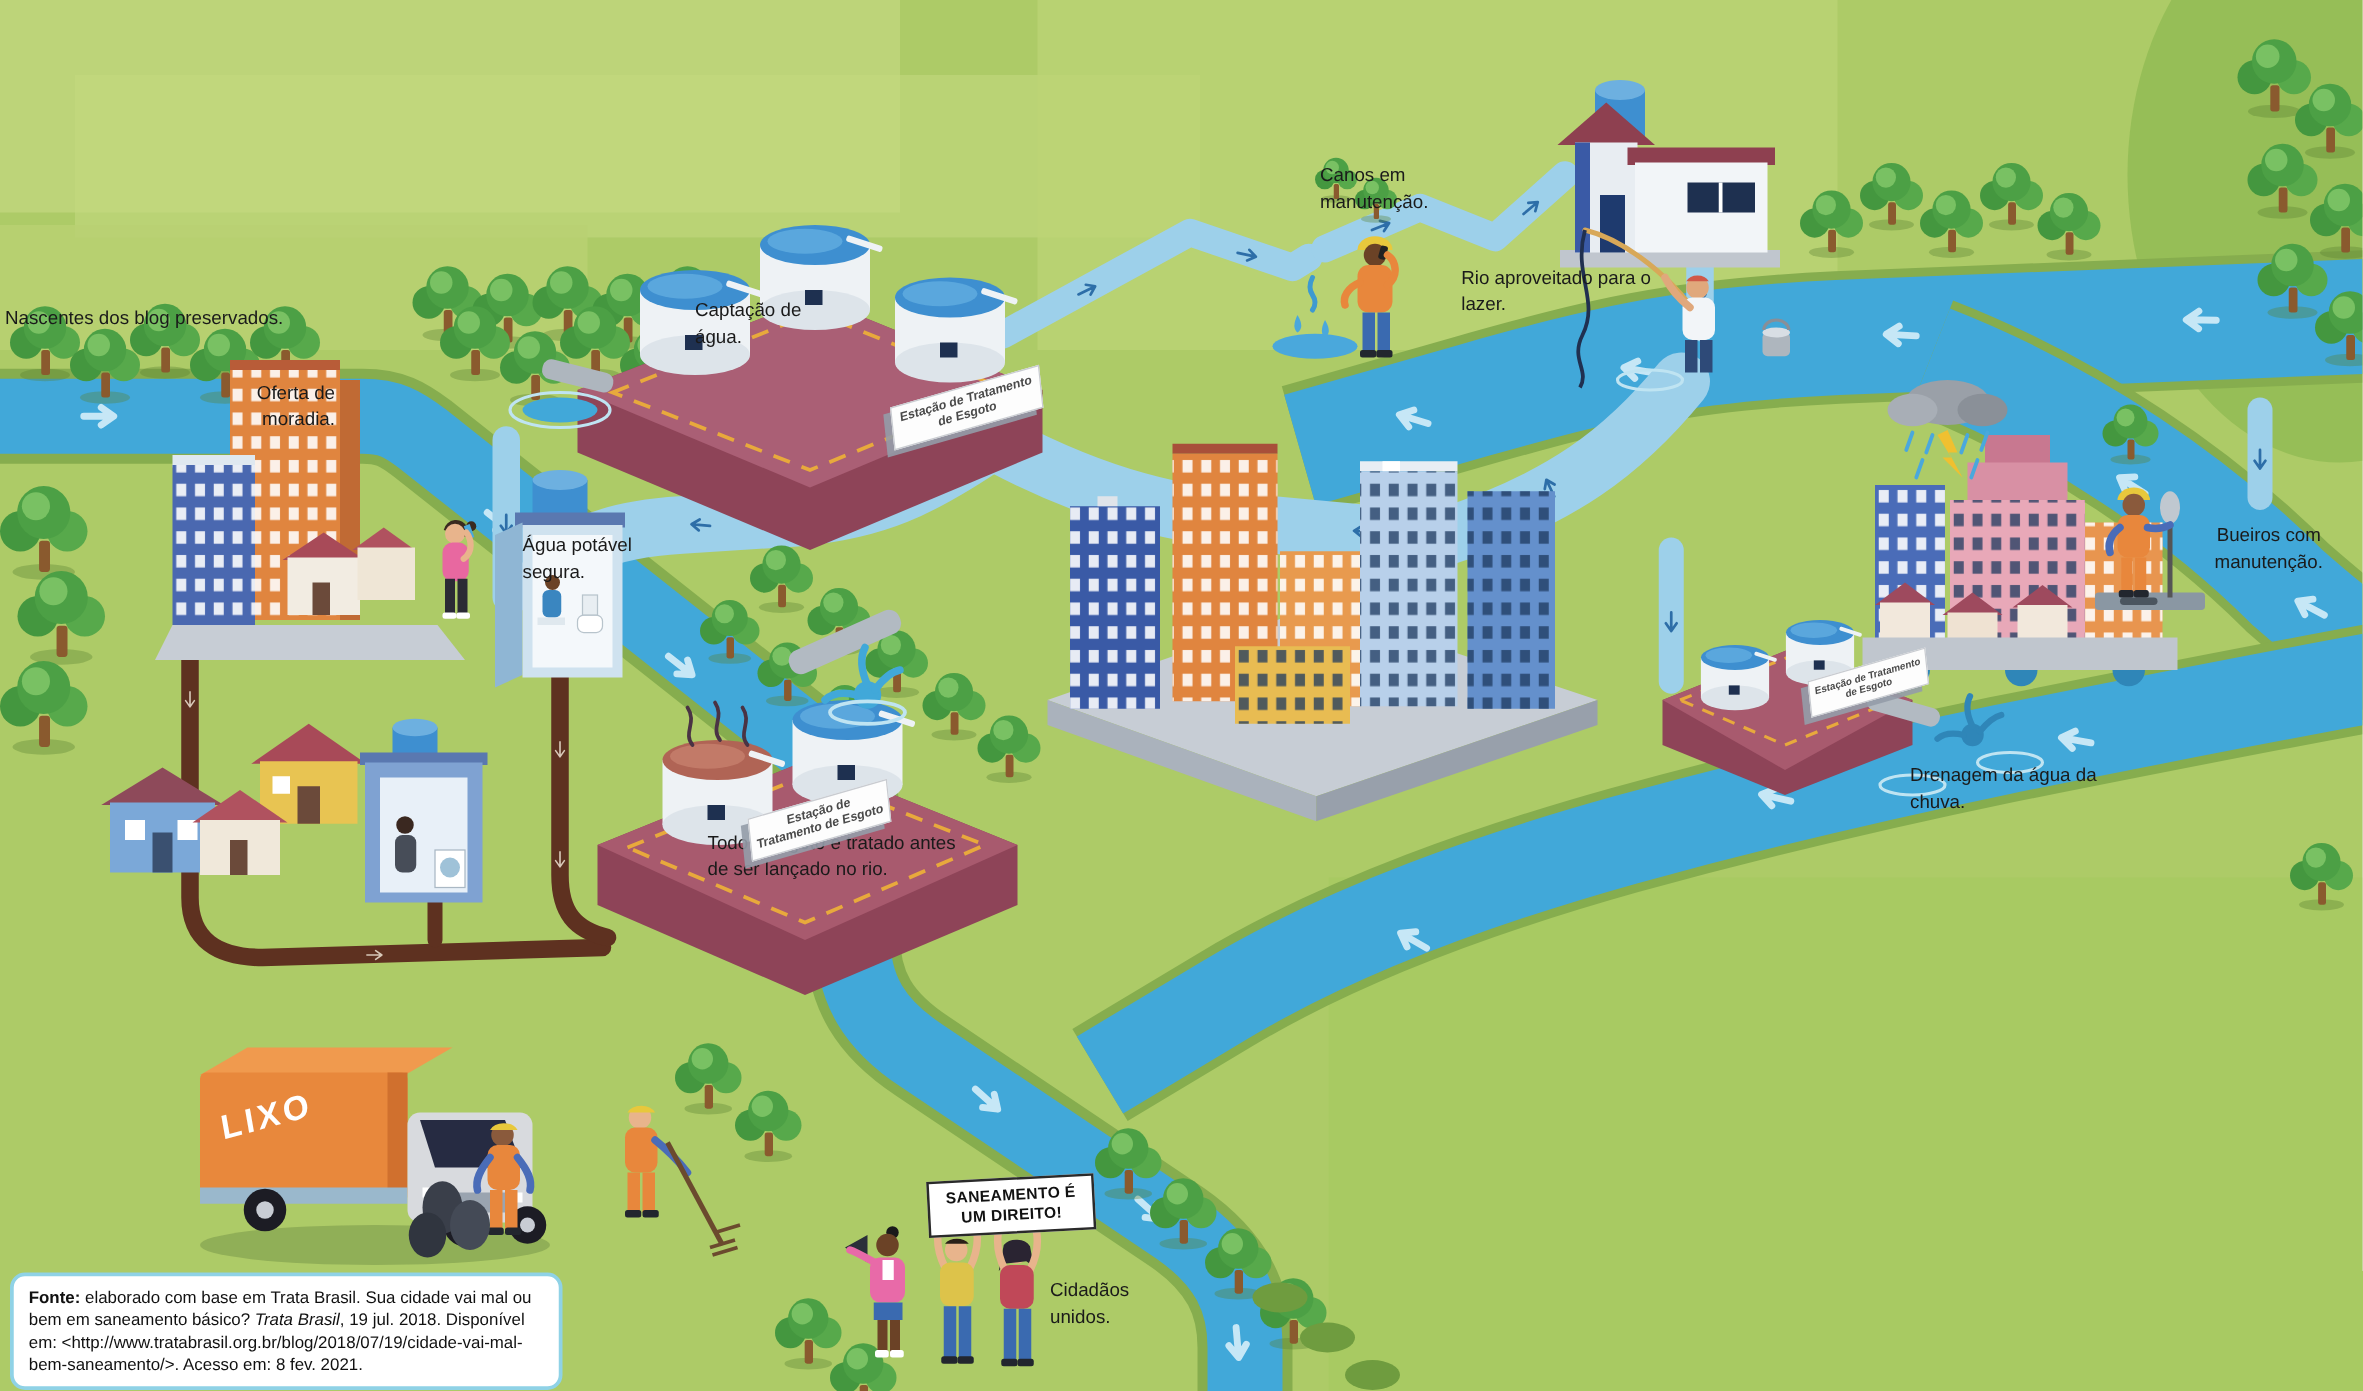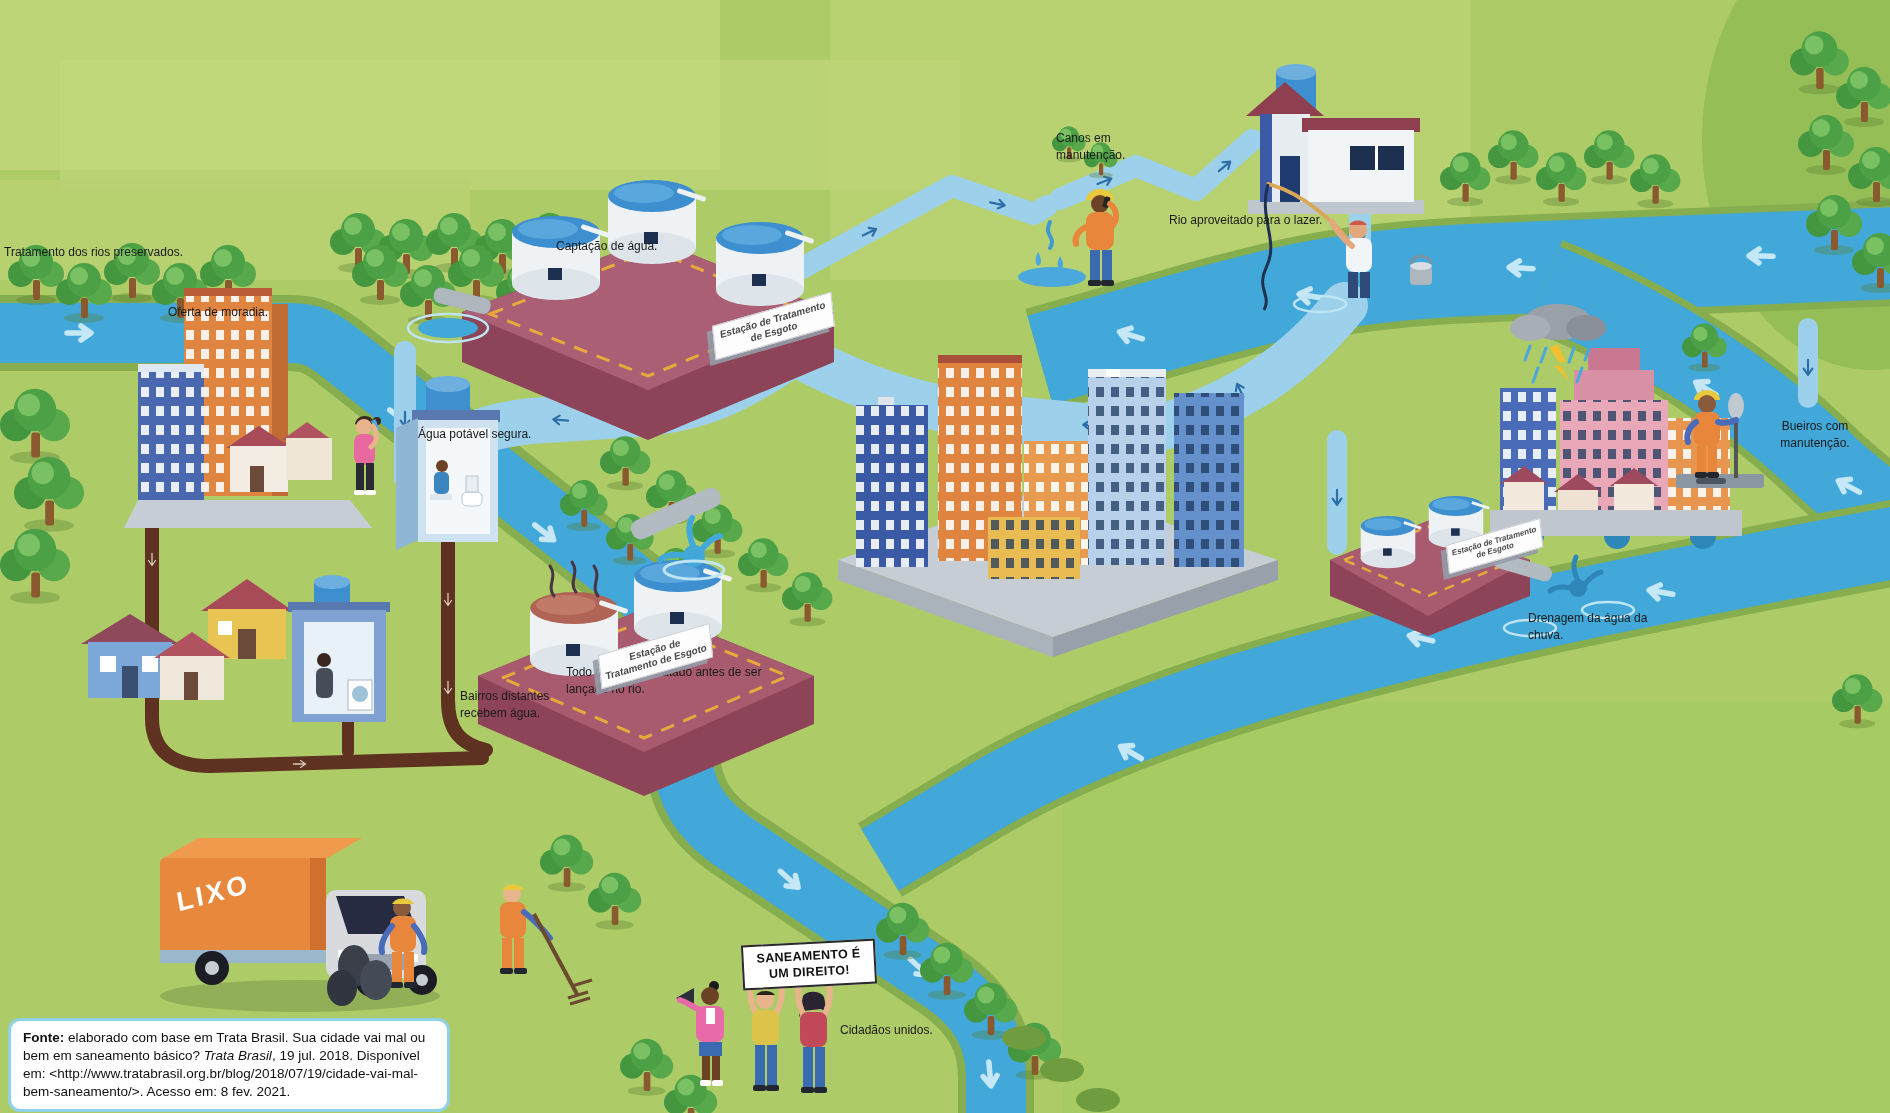--- a/index.html
+++ b/index.html
@@ -1,19 +1,19 @@
 <!DOCTYPE html>
 <html><head>
 <meta charset="utf-8">
 <style>
   html,body{margin:0;padding:0;background:#e8e8e8;}
   .stage{position:relative;width:1890px;height:1113px;overflow:hidden;
          background:#adcb67;font-family:"Liberation Sans",sans-serif;}
   svg.scene{position:absolute;left:0;top:0;}
-  .lbl{position:absolute;color:#1a1a1a;font-size:12px;line-height:1.42;}
+  .lbl{position:absolute;color:#1a1a1a;font-size:15px;line-height:1.42;}
   .nowrap{white-space:nowrap;}
   .center{text-align:right;}
   .station-sign{position:absolute;background:#fdfdfd;border:1px solid #c9ccd1;
     color:#4a4a4a;font-weight:bold;text-align:center;padding:4px 3px;
     transform:rotate(-16deg) skewX(-10deg);transform-origin:left top;
     box-shadow:-6px 4px 0 rgba(148,156,168,.9);line-height:1.18;}
   .protest-sign{position:absolute;background:#ffffff;border:2px solid #2a2a2a;
     color:#111;font-weight:bold;text-align:center;font-size:12.5px;line-height:1.25;
     padding:5px 2px;transform:rotate(-3deg);letter-spacing:.3px;}
   .truck-text{position:absolute;color:#fff;font-weight:bold;font-size:27px;
@@ -524,29 +524,28 @@
     <rect x="2" y="22" width="26" height="34" rx="8" fill="#e8873c"></rect>
     <path d="M26,32 C34,34 40,32 44,30" stroke="#4a6cb8" stroke-width="6" fill="none" stroke-linecap="round"></path>
     <path d="M4,32 C-4,38 -6,46 -4,52" stroke="#4a6cb8" stroke-width="6" fill="none" stroke-linecap="round"></path>
     <rect x="5" y="56" width="9" height="28" fill="#e8873c"></rect>
     <rect x="16" y="56" width="9" height="28" fill="#e8873c"></rect>
     <rect x="3" y="82" width="12" height="6" rx="2" fill="#22262e"></rect>
     <rect x="15" y="82" width="12" height="6" rx="2" fill="#22262e"></rect>
   </g>
 </svg>
 
-<div class="lbl nowrap" style="left:4px;top:244px;">Tratamento dos rios preservados.</div>
+<div class="lbl nowrap" style="left:4px;top:244px;">Nascentes dos blog preservados.</div>
 <div class="lbl center" style="left:146px;top:304px;width:122px;">Oferta de moradia.</div>
 <div class="lbl" style="left:556px;top:238px;width:110px;">Captação de água.</div>
 <div class="lbl" style="left:418px;top:426px;width:114px;">Água potável segura.</div>
 <div class="lbl" style="left:1056px;top:130px;width:124px;">Canos em manutenção.</div>
 <div class="lbl" style="left:1169px;top:212px;width:162px;">Rio aproveitado para o lazer.</div>
 <div class="lbl" style="left:1748px;top:418px;width:134px;text-align:center;">Bueiros com manutenção.</div>
 <div class="lbl" style="left:1528px;top:610px;width:152px;">Drenagem da água da chuva.</div>
-<div class="lbl" style="left:460px;top:688px;width:100px;">Bairros distantes recebem água.</div>
 <div class="lbl" style="left:566px;top:664px;width:214px;">Todo o esgoto é tratado antes de ser lançado no rio.</div>
 <div class="lbl" style="left:840px;top:1022px;width:112px;">Cidadãos unidos.</div>
 
 <div class="station-sign" style="left:712px;top:326px;width:116px;font-size:10px;">Estação de Tratamento de Esgoto</div>
 <div class="station-sign" style="left:598px;top:655px;width:108px;font-size:10px;">Estação de Tratamento de Esgoto</div>
 <div class="station-sign" style="left:1446px;top:545px;width:90px;font-size:8px;">Estação de Tratamento de Esgoto</div>
 
 <div class="protest-sign" style="left:742px;top:942px;width:126px;">SANEAMENTO É UM DIREITO!</div>
 <div class="truck-text" style="left:176px;top:878px;">LIXO</div>
 

